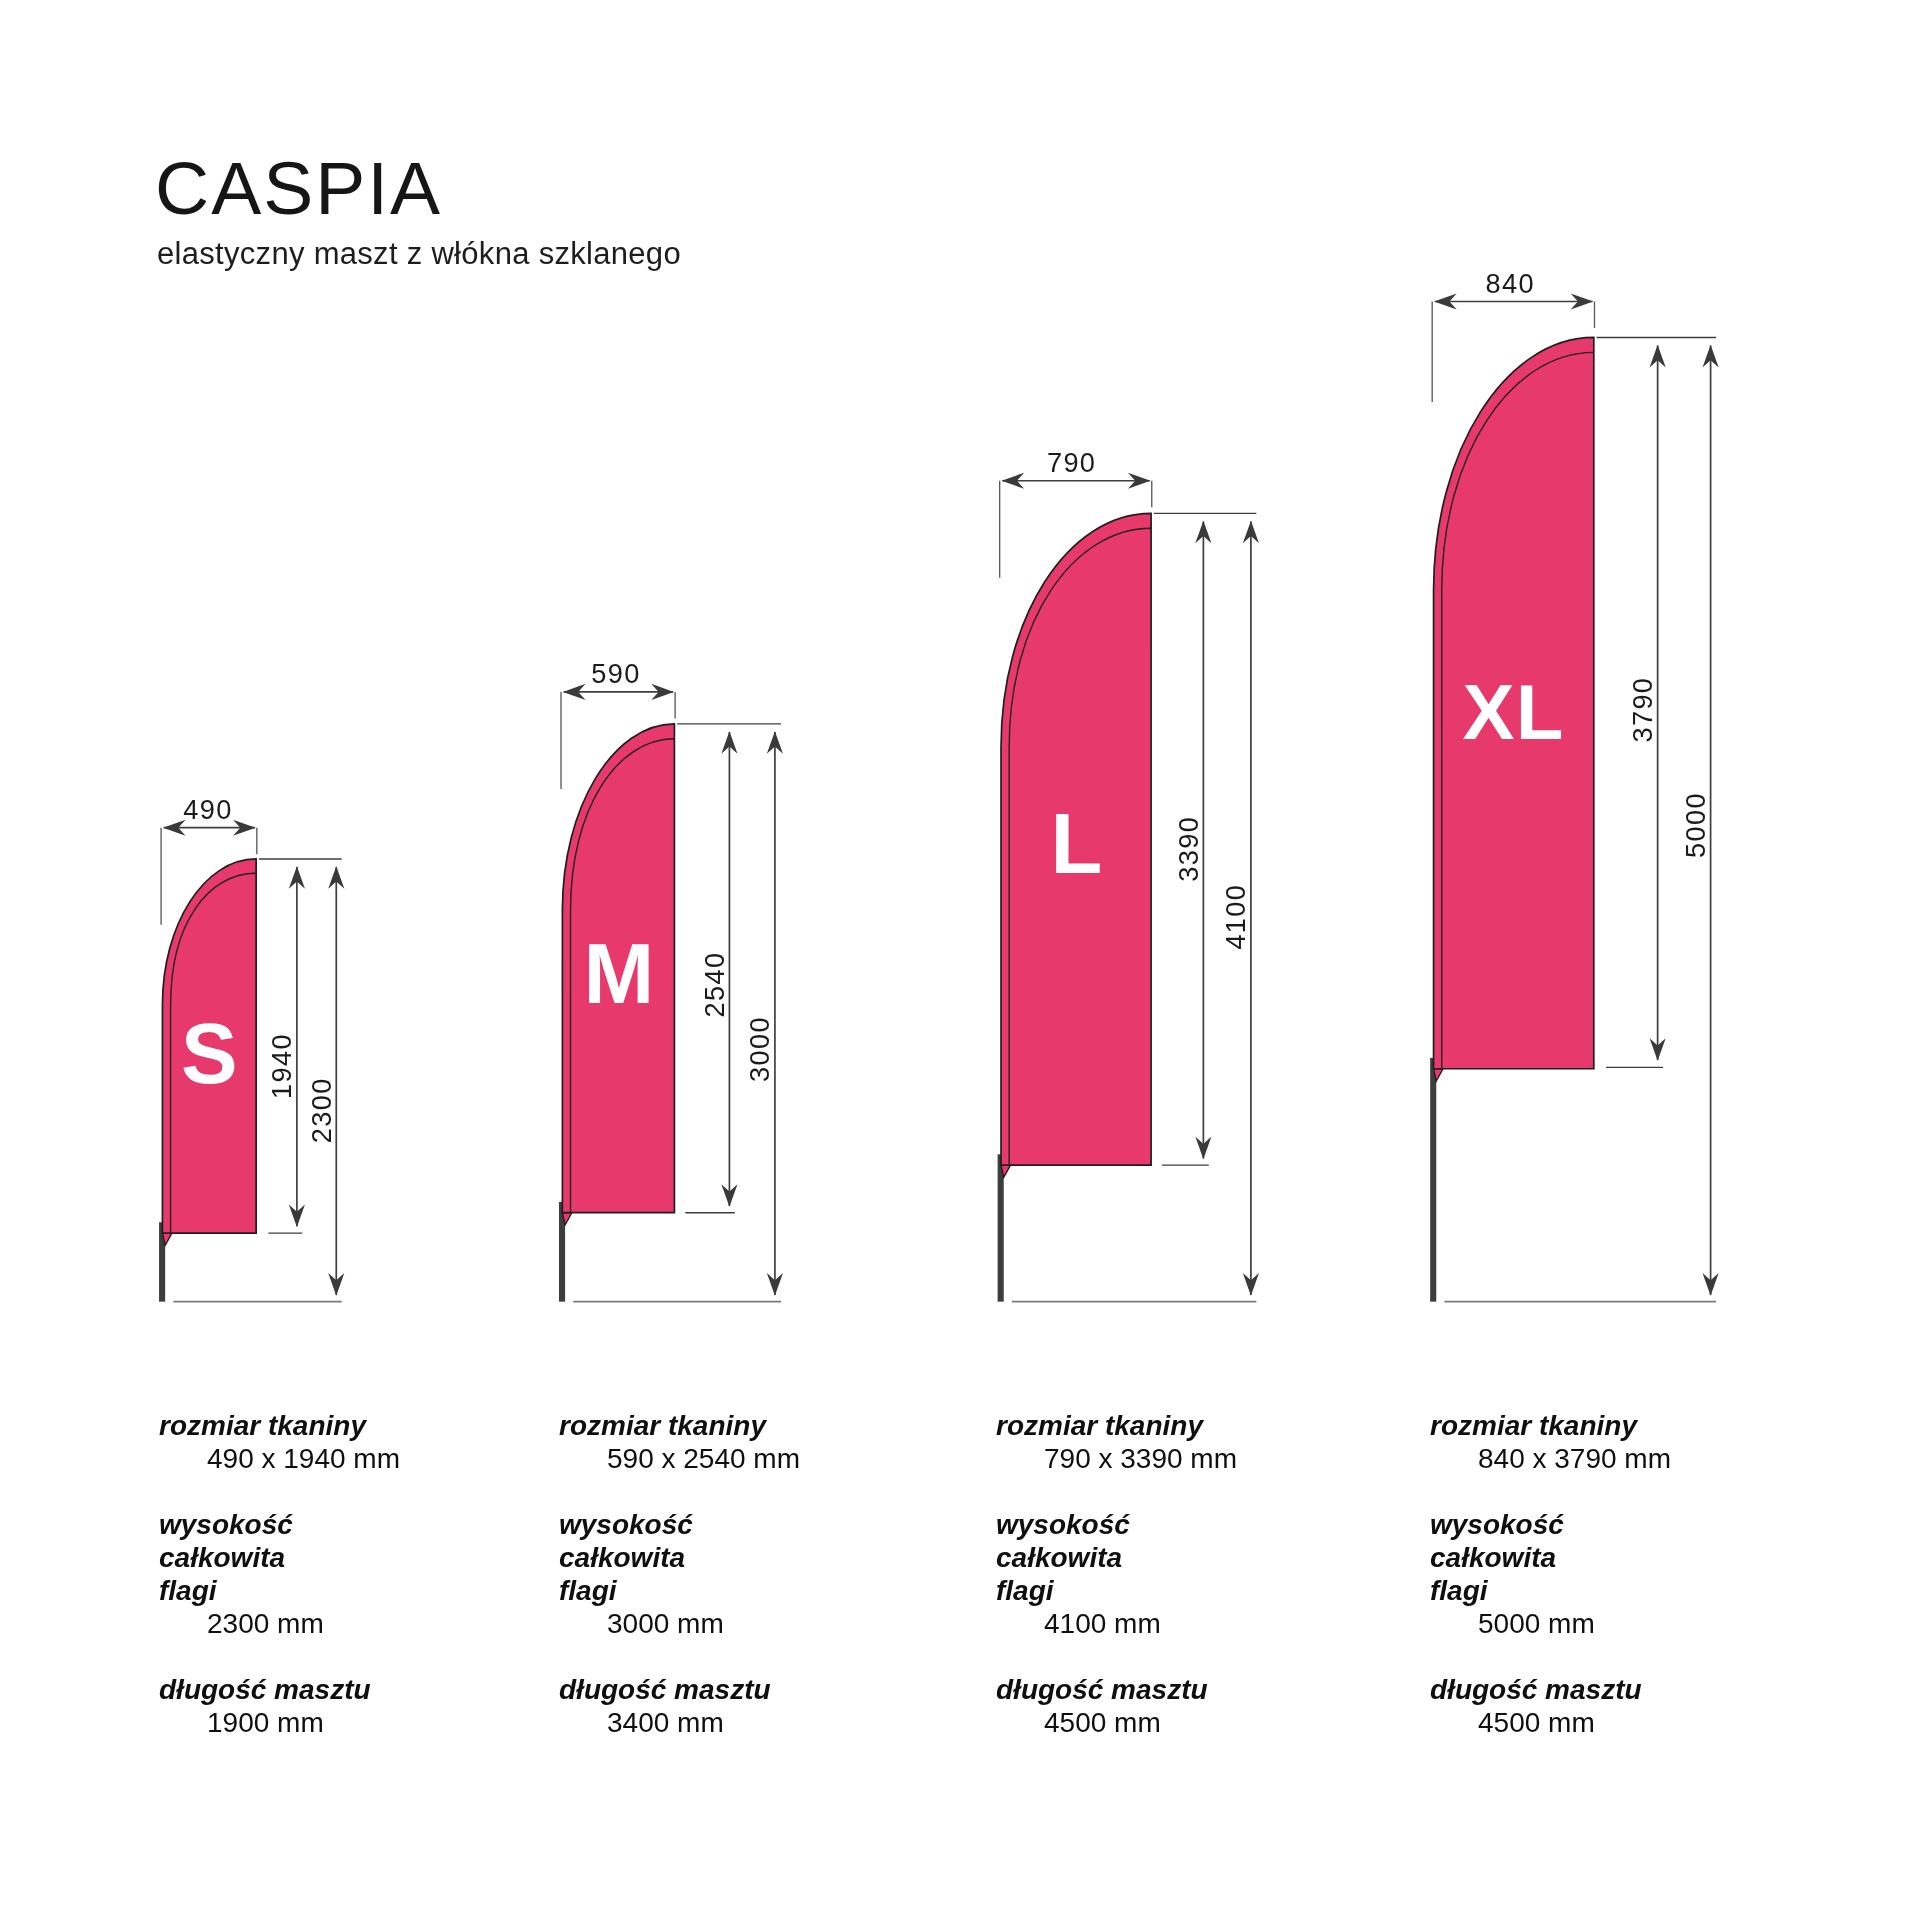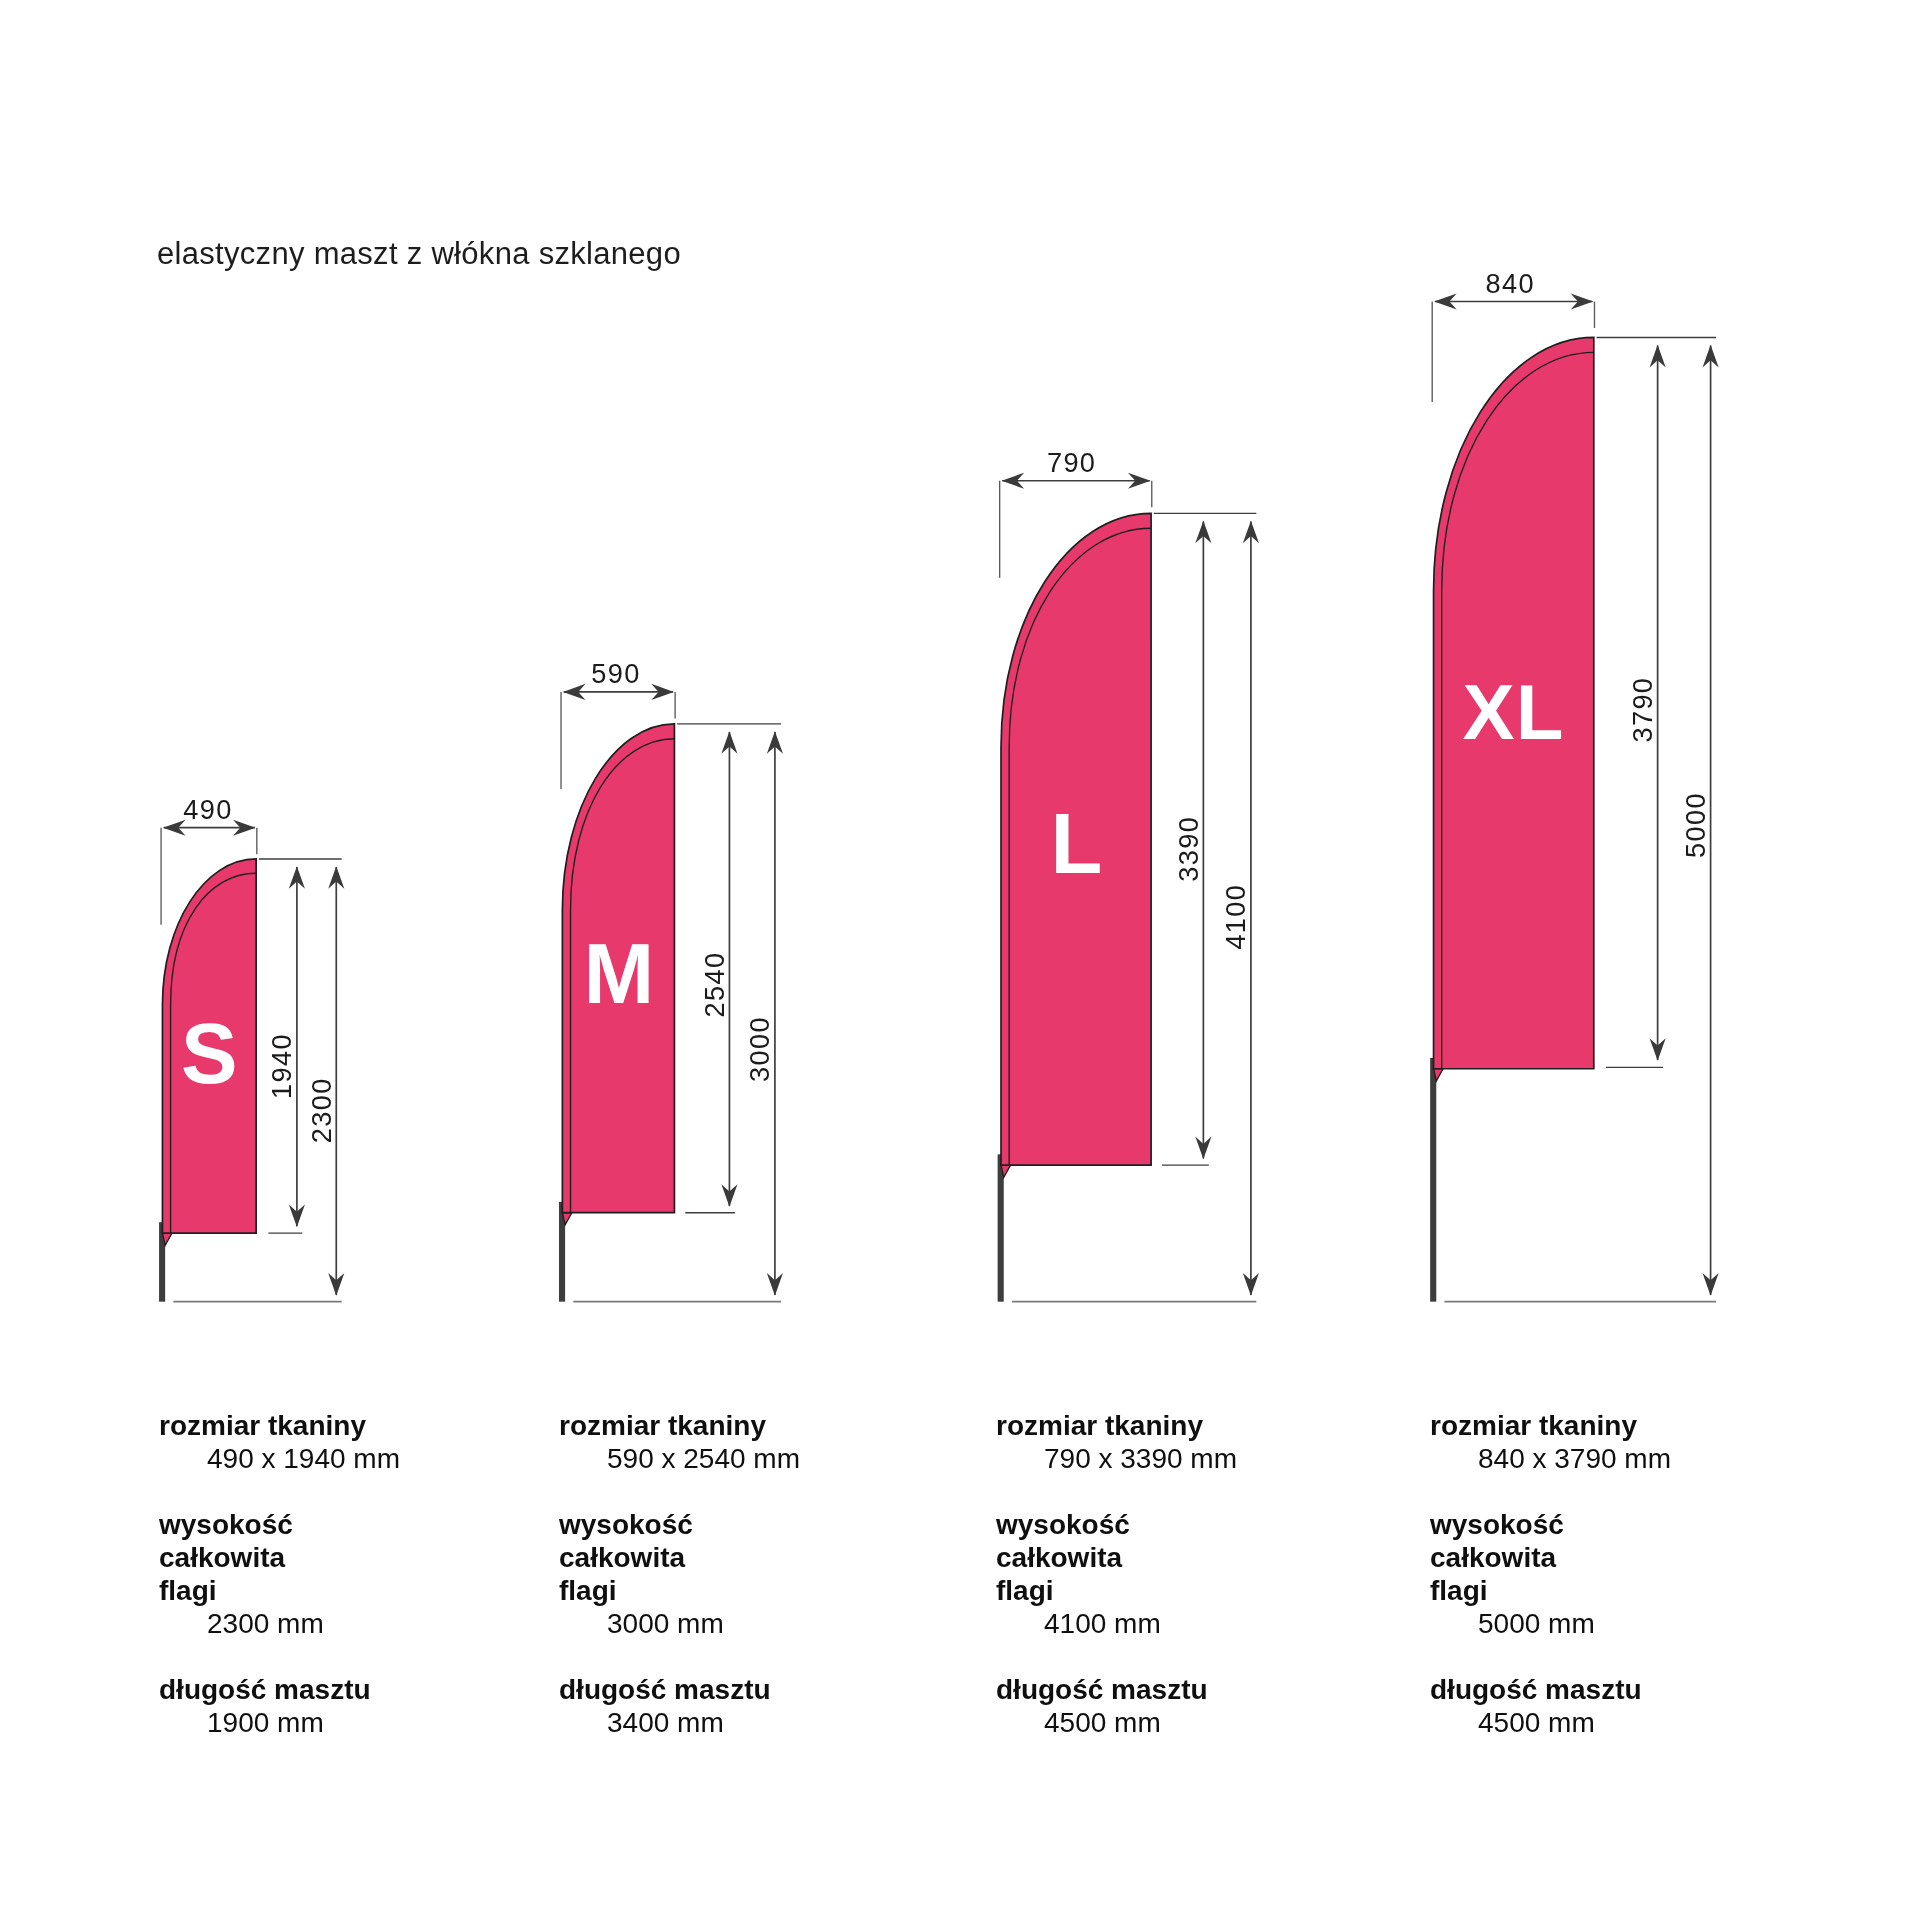--- a/index.html
+++ b/index.html
@@ -27,28 +27,29 @@
   }
   .flag-letter{
     font-family:"Liberation Sans",sans-serif;
     font-weight:bold;fill:#ffffff;
   }
   .spec-col{
     position:absolute;top:1409px;width:251px;
     color:#0f0f0f;
   }
   .spec-sec{margin-bottom:33px;}
-  .spec-h{font-weight:bold;font-size:28px;line-height:33px;}
+  .spec-h{font-weight:bold;font-size:28px;line-height:33px;font-style:italic;}
   .spec-v{font-weight:400;font-size:28px;line-height:33px;margin-left:48px;}
 </style>
 </head>
 <body>
 
 <div id="canvas">
 
+  <div class="title">CASPIA</div>
   <div class="subtitle">elastyczny maszt z włókna szklanego</div>
 
   <svg width="1926" height="1925" viewBox="0 0 2836 2835">
     <defs>
       <marker id="ah" viewBox="0 0 16 12" refX="14.5" refY="6" markerWidth="38" markerHeight="30" orient="auto-start-reverse" markerUnits="userSpaceOnUse">
         <path d="M1 1 L15 6 L1 11 L5.5 6 Z" fill="#3a3a3a"></path>
       </marker>
     </defs>
 
     <g>

